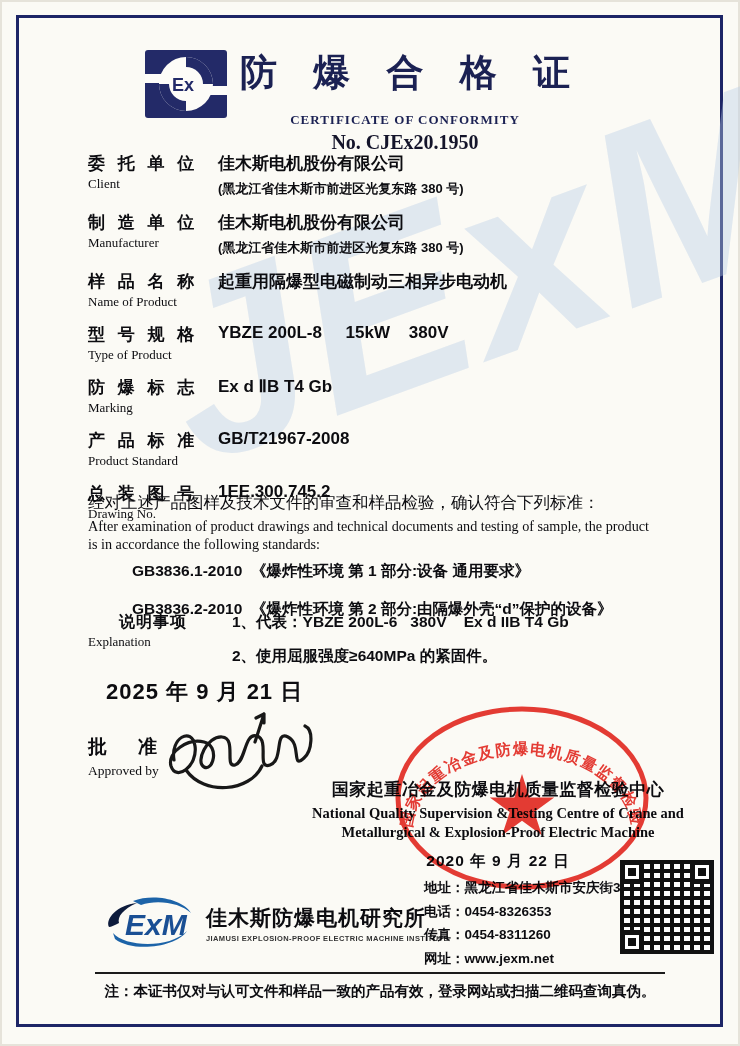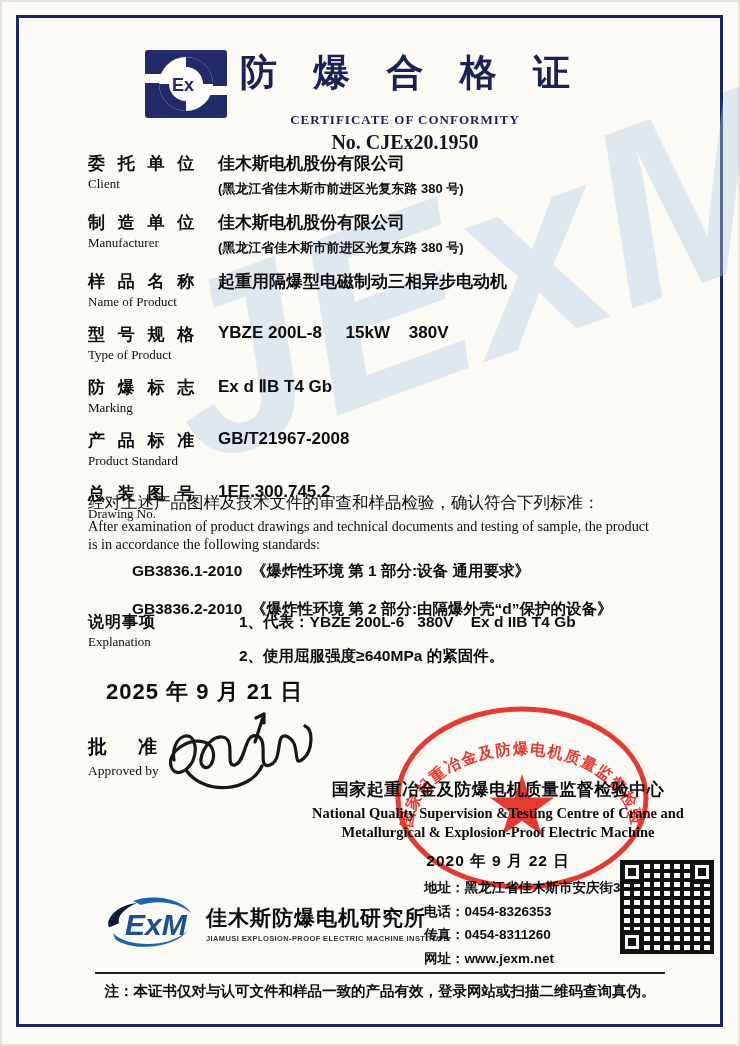--- a/index.html
+++ b/index.html
@@ -31,23 +31,23 @@
   .v2 { font-size:13px; font-weight:bold; margin-top:5px; white-space:pre-wrap; }
 
   .statement { position:absolute; left:88px; top:492px; width:585px; z-index:1; }
   .stmt-cn { font-size:16.5px; font-weight:normal; }
   .stmt-en { font-family:"Liberation Serif", serif; font-size:14.2px; line-height:1.28; margin-top:3px; }
 
   .standards { position:absolute; left:132px; top:561px; width:540px; z-index:1; }
   .std-line { font-size:15.5px; font-weight:bold; margin-bottom:17px; white-space:pre-wrap; }
 
   .explanation { position:absolute; left:88px; top:612px; width:590px; display:flex; z-index:1; }
-  .exp-lbl-cn { font-size:16px; font-weight:bold; letter-spacing:1px; }
+  .exp-lbl-cn { font-size:16px; font-weight:bold; letter-spacing:1px;text-align:center; }
   .exp-items { flex:1; padding-left:14px; }
-  .exp-item { font-size:15.5px; font-weight:bold; white-space:pre-wrap;margin-left:7px; }
+  .exp-item { font-size:15.5px; font-weight:bold; white-space:pre-wrap; }
   .exp-item + .exp-item { margin-top:13px; }
 
   .valid { position:absolute; left:88px; top:673px; width:590px; display:flex; z-index:1; }
   .valid-lbl { flex:0 0 128px; }
   .valid-date { font-size:22px; font-weight:bold; padding-left:18px; padding-top:4px; letter-spacing:1px;text-align:right; }
 
   .approval { position:absolute; left:88px; top:716px; width:625px; height:195px; }
   .appr-lbl { position:absolute; left:0; top:18px; }
   .appr-cn { font-size:19px; font-weight:bold; letter-spacing:2px; white-space:pre; }
   .appr-en { font-family:"Liberation Serif", serif; font-size:13.5px; margin-top:3px; }

